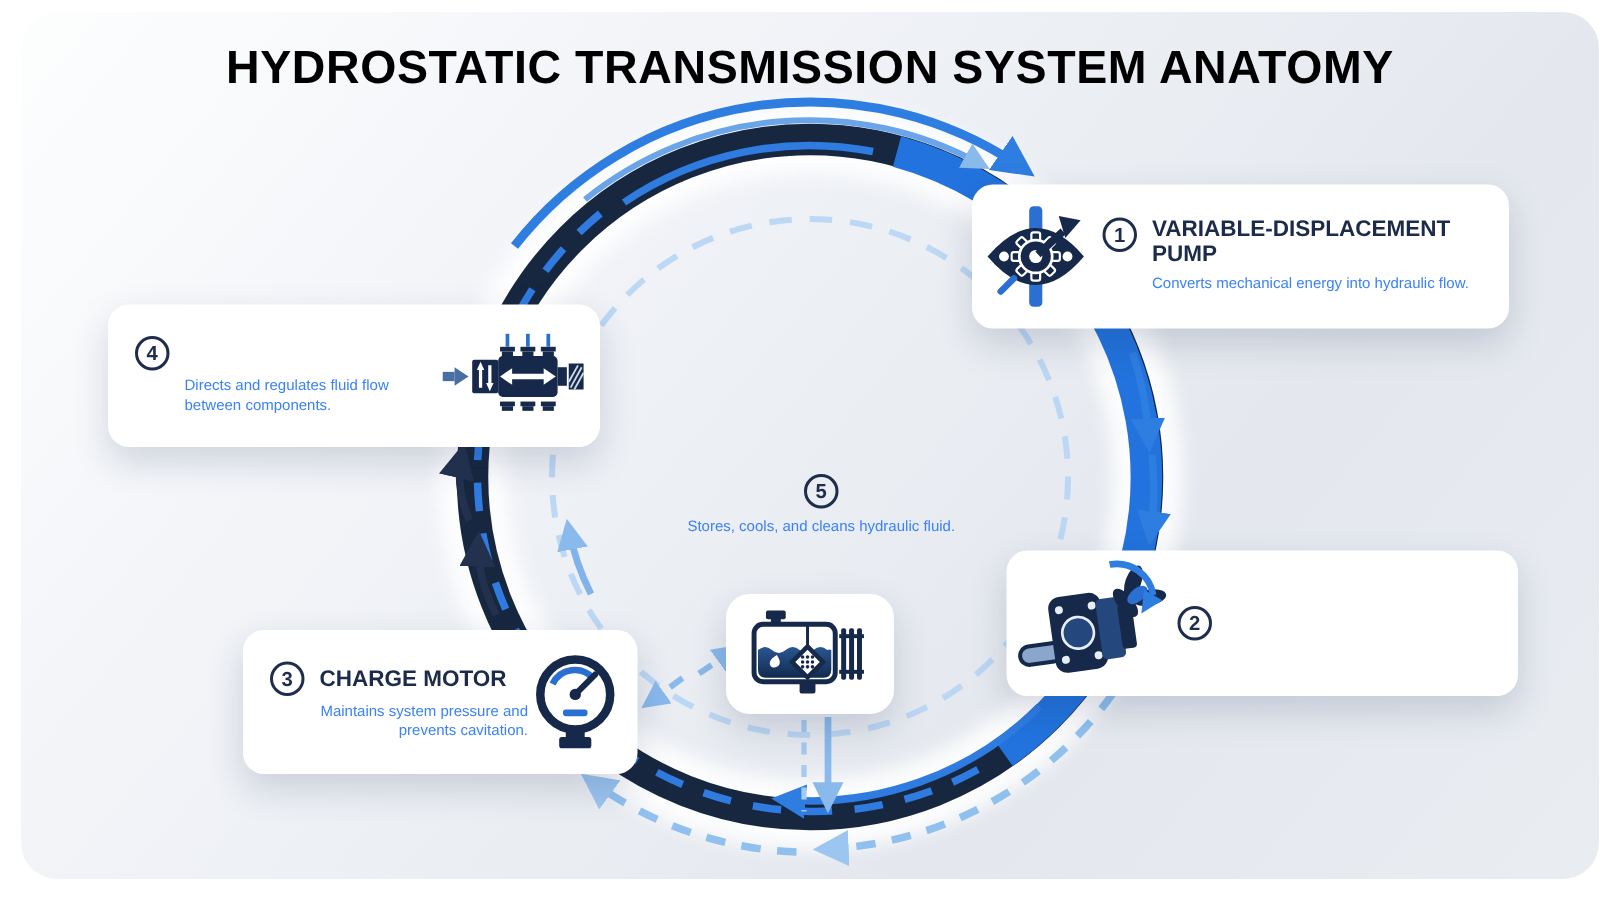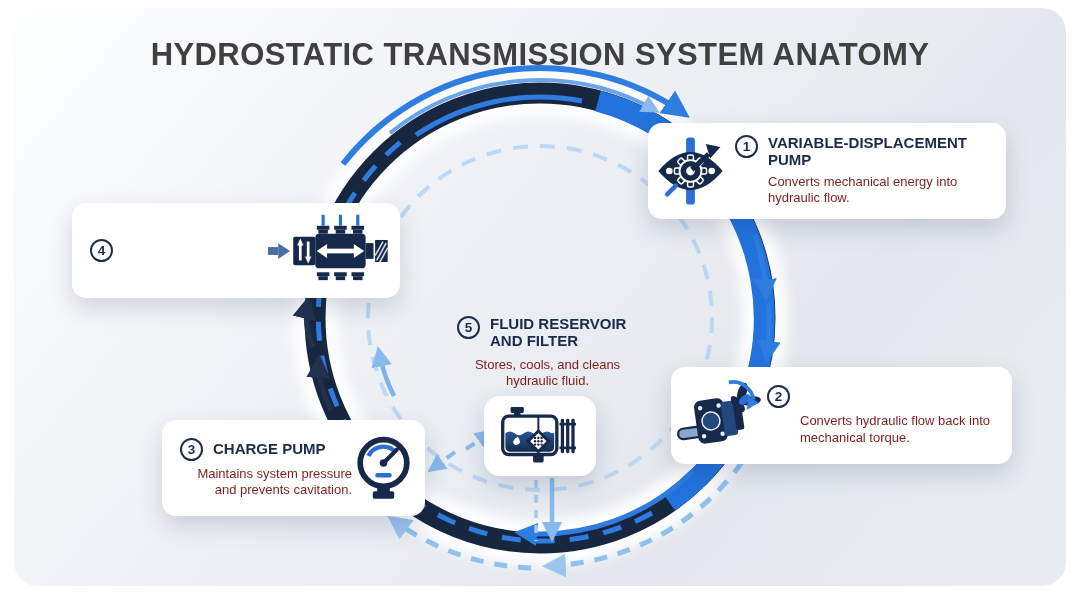--- a/index.html
+++ b/index.html
@@ -7,38 +7,38 @@
     position:relative; width:1080px; height:603px; overflow:hidden;
     background:#ffffff; font-family:"Liberation Sans", sans-serif;
   }
   .panel {
     position:absolute; left:14px; top:8px; width:1052px; height:578px;
     border-radius:24px;
     background:linear-gradient(130deg,#fdfefe 0%,#f2f4f8 30%,#e4e8ee 70%,#e9edf2 100%);
     z-index:0;
   }
   .title {
-    position:absolute; left:0; right:0; top:37px; margin:0; text-align:center;
-    font-size:31px; font-weight:800; letter-spacing:0.4px; color:#404040; z-index:3;
+    position:absolute; left:0; right:0; top:27px; margin:0; text-align:center;
+    font-size:31px; font-weight:800; letter-spacing:0.4px; color:#000000; z-index:3;
   }
   svg.diagram { position:absolute; left:0; top:0; z-index:1; }
   .card {
     position:absolute; background:#ffffff; border-radius:14px;
     box-shadow:0 10px 24px rgba(22,43,82,0.17);
     z-index:2; display:flex; align-items:center; box-sizing:border-box;
   }
   .num {
     width:23px; height:23px; min-width:23px; box-sizing:border-box;
     border:2.2px solid #1e2d4e; border-radius:50%;
     display:flex; align-items:center; justify-content:center;
     font-size:13.5px; font-weight:700; color:#1e2d4e; background:transparent;
   }
   .trow { display:flex; gap:10px; align-items:flex-start; }
   .card-title { font-size:15px; font-weight:700; color:#1c2b4a; line-height:1.12; }
-  .card-desc  { font-size:13px; color:#7f1d1d; line-height:1.26; margin-top:5px; }
+  .card-desc  { font-size:10px; color:#3b82f6; line-height:1.26; margin-top:5px; }
 
   #card-pump  { left:648px; top:123px; width:358px; height:96px; padding-left:6px; gap:8px; }
   #card-motor { left:671px; top:367px; width:341px; height:97px; padding-left:4px; gap:6px; }
   #card-charge{ left:162px; top:420px; width:263px; height:96px; padding:0 10px 0 18px; justify-content:space-between; }
   #card-valve { left:72px;  top:203px; width:328px; height:95px; padding-left:18px; justify-content:space-between; }
 
   #reservoir-label {
     position:absolute; left:440px; top:316px; width:215px; z-index:2;
     display:flex; flex-direction:column; align-items:center;
   }
@@ -172,48 +172,48 @@
         <ellipse cx="84" cy="34" rx="6" ry="13" transform="rotate(140 84 34)"></ellipse>
         <ellipse cx="93" cy="28" rx="5" ry="9" transform="rotate(50 93 28)" fill="#2b6fd3"></ellipse>
       </g>
       <path d="M 72 5 A 28 28 0 0 1 105 28" fill="none" stroke="#2e7de0" stroke-width="5"></path>
       <polygon points="98,24 112,32 96,42" fill="#2e7de0"></polygon>
     </svg>
     <div>
       <div class="trow">
         <div class="num">2</div>
       </div>
-      <div class="card-desc" style="margin-left:33px; width:212px">Converts hydraulic flow back into mechanical torque.</div>
     </div>
   </div>
 
   <div class="card" id="card-charge">
     <div>
       <div class="trow" style="align-items:center">
         <div class="num">3</div>
-        <div class="card-title">CHARGE PUMP</div>
+        <div class="card-title">CHARGE MOTOR</div>
       </div>
       <div class="card-desc" style="width:172px; text-align:right">Maintains system pressure and prevents cavitation.</div>
     </div>
     <svg class="icon-svg" width="68" height="78" viewBox="0 0 100 112">
       <circle cx="50" cy="48" r="37" fill="#fff" stroke="#17294a" stroke-width="9"></circle>
       <path d="M 26 37 A 26 26 0 0 1 69 31" fill="none" stroke="#2b6fd3" stroke-width="7"></path>
       <path d="M 50 48 L 71 27" stroke="#17294a" stroke-width="6.5" stroke-linecap="round"></path>
       <circle cx="50" cy="48" r="6" fill="#17294a"></circle>
       <rect x="37" y="64" width="26" height="7" rx="3" fill="#2b6fd3"></rect>
       <rect x="40" y="85" width="20" height="9" fill="#17294a"></rect>
       <rect x="33" y="93" width="34" height="12" rx="3" fill="#17294a"></rect>
     </svg>
   </div>
 
   <div class="card" id="card-valve">
     <div>
       <div class="trow">
         <div class="num">4</div>
       </div>
+      <div class="card-desc" style="margin-left:33px; width:172px">Directs and regulates fluid flow between components.</div>
     </div>
     <svg class="icon-svg" width="126" height="80" viewBox="0 0 160 100" style="margin-right:6px">
       <rect x="0" y="45" width="13" height="10" fill="#4a6fa5"></rect>
       <polygon points="13,40 28,50 13,60" fill="#4a6fa5"></polygon>
       <rect x="32" y="32" width="28" height="36" rx="2" fill="#17294a"></rect>
       <path d="M 41 62 L 41 42" stroke="#fff" stroke-width="3.5"></path>
         <polygon points="37,43 41,34 45,43" fill="#fff"></polygon>
       <path d="M 51 38 L 51 58" stroke="#fff" stroke-width="3.5"></path>
         <polygon points="47,57 51,66 55,57" fill="#fff"></polygon>
       <rect x="60" y="28" width="64" height="44" rx="5" fill="#17294a"></rect>
@@ -245,21 +245,20 @@
         <path d="M 138 62 L 150 40"></path>
           <path d="M 142 64 L 152 46"></path>
           <path d="M 136 56 L 146 38"></path>
       </g>
     </svg>
   </div>
 
   <div id="reservoir-label">
     <div class="trow">
       <div class="num">5</div>
-      <div class="card-title" style="width:148px">FLUID RESERVOIR AND FILTER</div>
     </div>
     <div class="card-desc" style="width:200px; text-align:center; margin-top:7px">Stores, cools, and cleans hydraulic fluid.</div>
   </div>
 
   <div class="card" id="card-reservoir-icon">
     <svg class="icon-svg" width="94" height="66" viewBox="0 0 125 100">
       <rect x="18" y="6" width="20" height="9" rx="2" fill="#17294a"></rect>
       <rect x="23" y="14" width="10" height="8" fill="#17294a"></rect>
       <rect x="6" y="20" width="82" height="58" rx="9" fill="#fff" stroke="#17294a" stroke-width="5"></rect>
       <path d="M 10 46 Q 17 40 24 46 T 38 46 T 52 46 T 66 46 T 80 46 Q 82 45 84 46 L 84 66 Q 84 74 76 74 L 18 74 Q 10 74 10 66 Z" fill="url(#fluidGrad)"></path>

